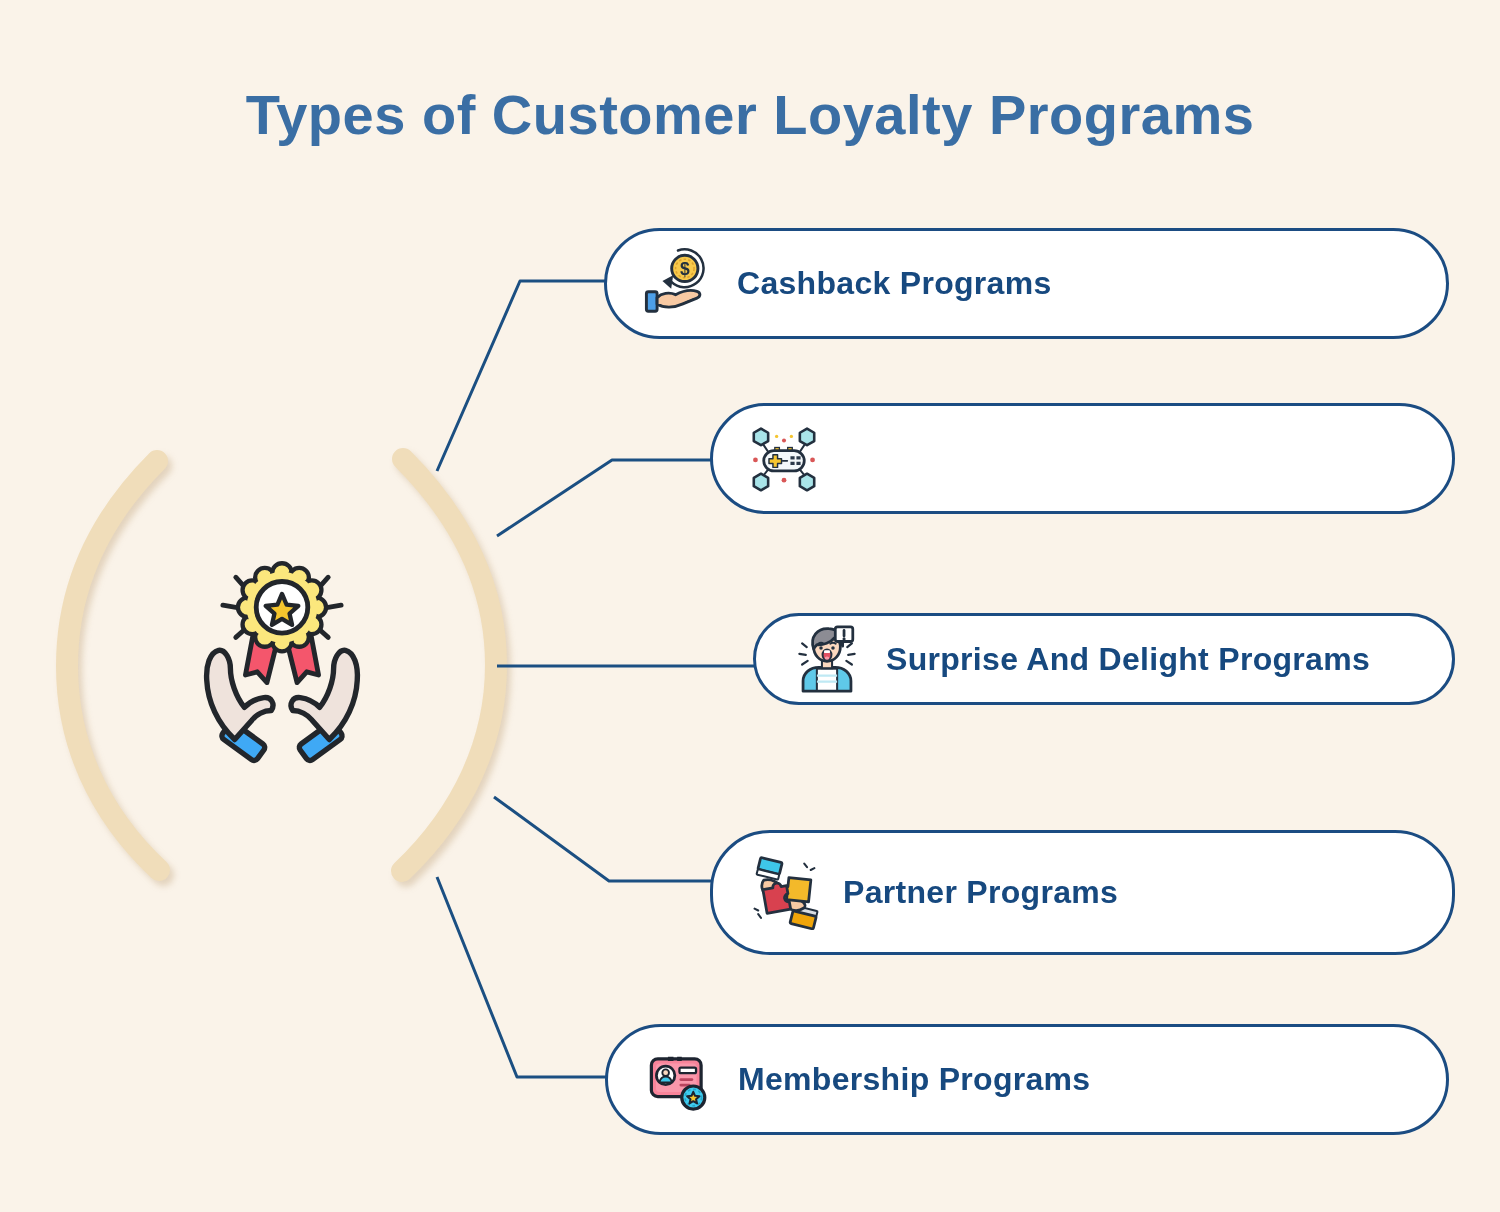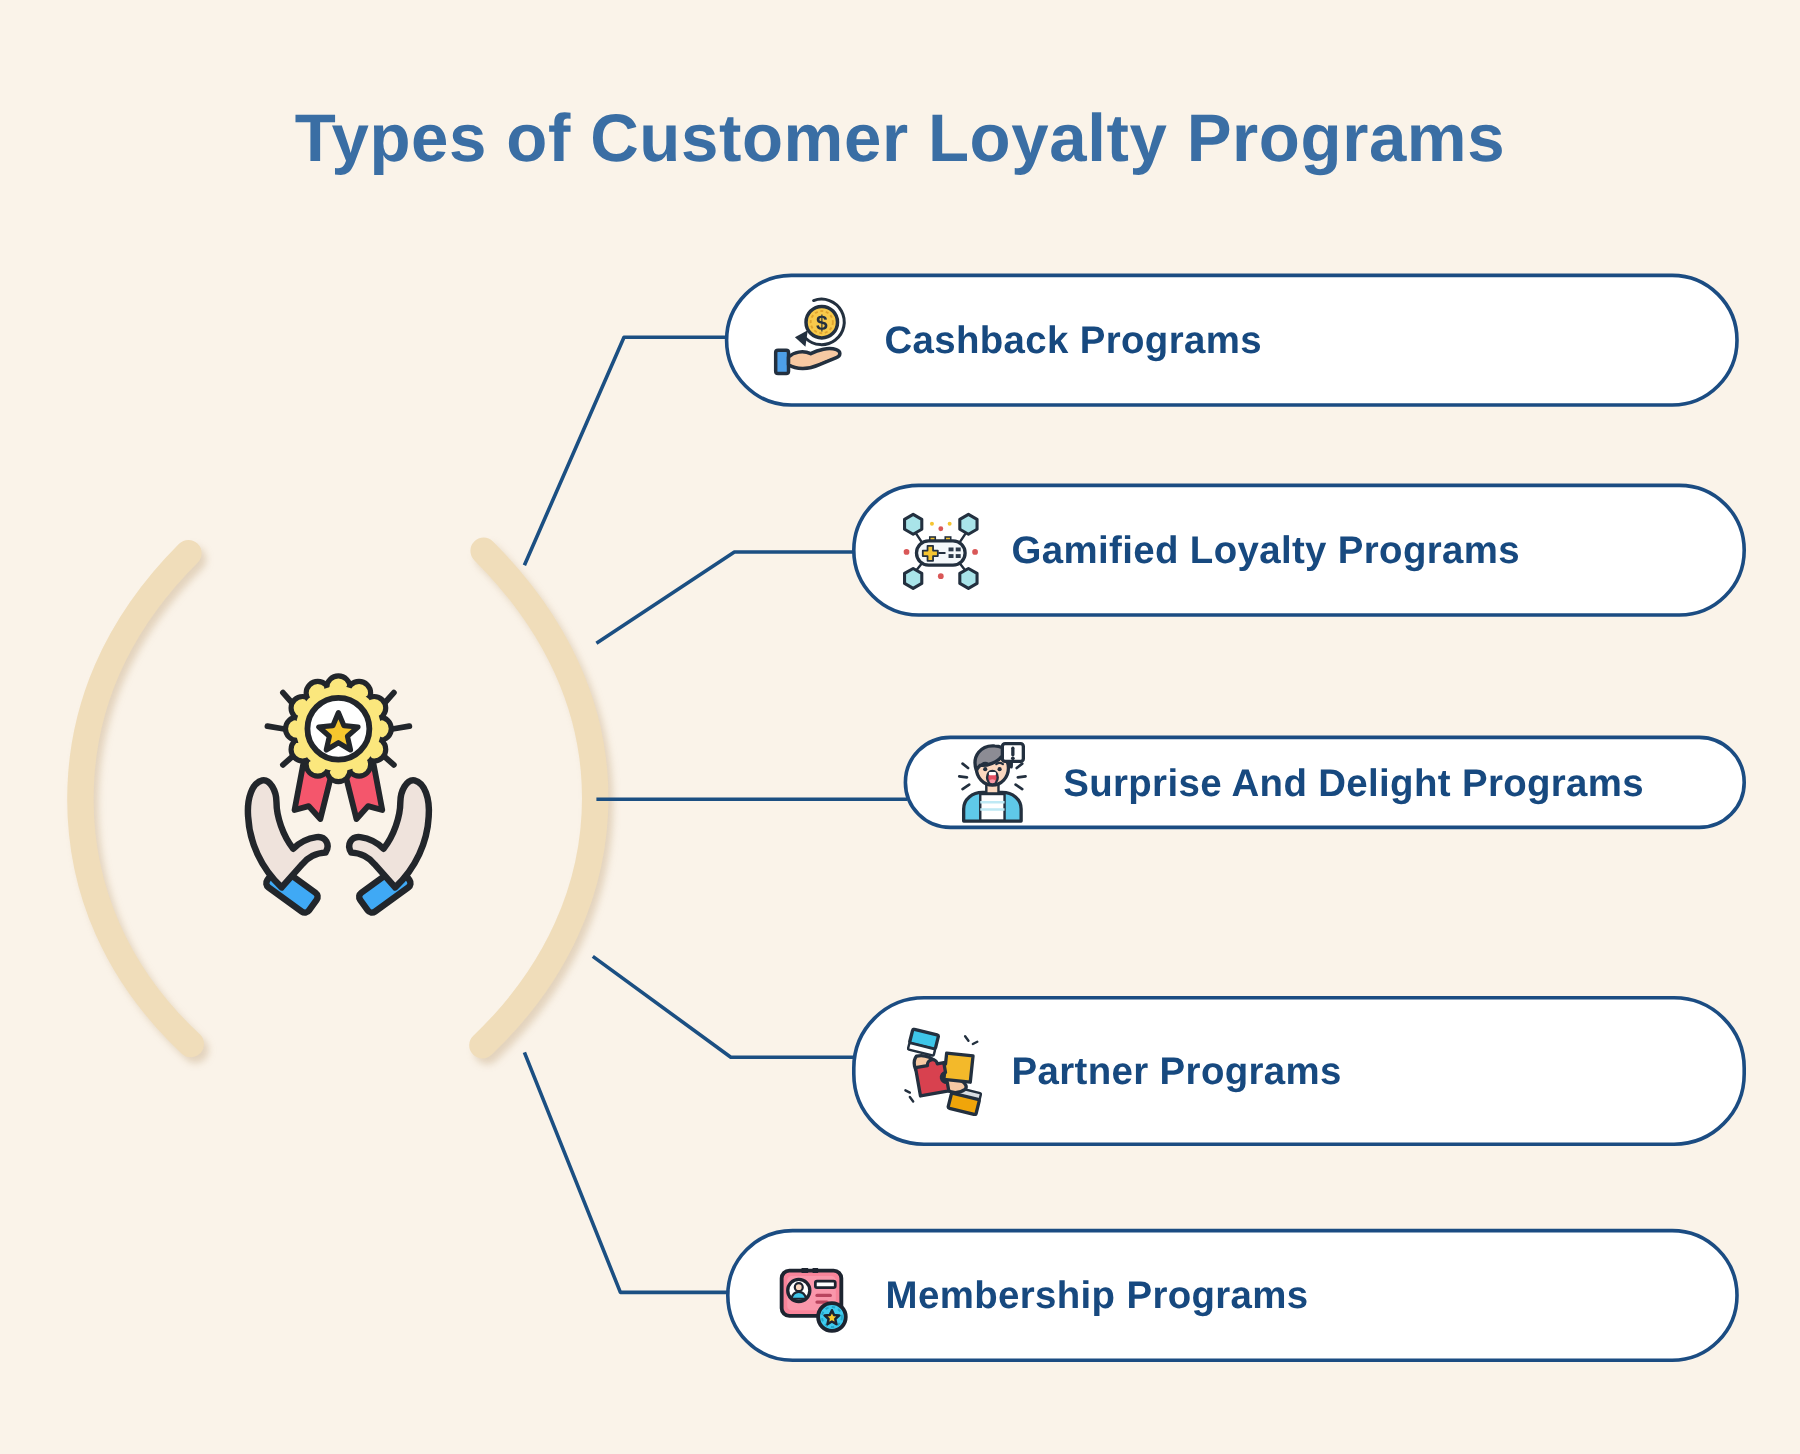--- a/index.html
+++ b/index.html
@@ -29,21 +29,21 @@
   .bump{fill:#FBE77D;stroke:#22262b;stroke-width:4;}
   .hand{fill:#EFE3DC;stroke:#22262b;stroke-width:5;stroke-linejoin:round;}
   .cuff{fill:#3FA9F5;stroke:#22262b;stroke-width:5;}
   .pill{
     position:absolute;display:flex;align-items:center;
     background:var(--pill-fill);border:3px solid var(--pill-border);
     border-radius:60px;padding-left:36px;gap:24px;
   }
   .pill-1{left:604px;top:228px;width:845px;height:111px;}
   .pill-2{left:710px;top:403px;width:745px;height:111px;}
-  .pill-3{left:753px;top:613px;width:702px;height:78px;}
+  .pill-3{left:753px;top:613px;width:702px;height:92px;}
   .pill-4{left:710px;top:830px;width:745px;height:125px;}
   .pill-5{left:605px;top:1024px;width:844px;height:111px;}
   .pill-icon{width:70px;height:74px;flex:0 0 auto;}
   .pill-label{
     font-size:32px;font-weight:700;color:var(--pill-text);
     letter-spacing:.3px;white-space:nowrap;
   }
   .ink{stroke:#23303f;stroke-linejoin:round;stroke-linecap:round;}
 </style>
 </head>
@@ -136,21 +136,20 @@
       <rect x="28" y="25.5" width="5" height="4" fill="#F5C531" stroke="#23303f" stroke-width="1.4"></rect>
       <rect x="42" y="25.5" width="5" height="4" fill="#F5C531" stroke="#23303f" stroke-width="1.4"></rect>
       <rect x="16" y="29" width="44" height="22" rx="11" fill="#F4F8FA" stroke="#23303f" stroke-width="3"></rect>
       <path d="M 26,33.5 h 5 v 4.3 h 4.3 v 5 h -4.3 v 4.3 h -5 v -4.3 h -4.3 v -5 h 4.3 Z" fill="#F5C531" stroke="#23303f" stroke-width="1.6" stroke-linejoin="round"></path>
       <path class="ink" d="M 36.5,40 L 41.5,40" fill="none" stroke-width="2"></path>
       <rect x="45" y="35" width="4.5" height="3.5" fill="#2c3a4a"></rect>
         <rect x="51.5" y="35" width="4.5" height="3.5" fill="#2c3a4a"></rect>
       <rect x="45" y="41" width="4.5" height="3.5" fill="#2c3a4a"></rect>
         <rect x="51.5" y="41" width="4.5" height="3.5" fill="#2c3a4a"></rect>
     </svg>
-    <span class="pill-label">Gamified Loyalty Programs</span>
   </div>
 
   <div class="pill pill-3">
     <svg class="pill-icon" viewBox="0 0 76 76">
       <path class="ink" d="M 11,21 L 16,25 M 8,32.5 L 15,33.5 M 11,44 L 17,40 M 65,21 L 60,25 M 68,32.5 L 61,33.5 M 65,44 L 59,40" fill="none" stroke-width="2.4"></path>
       <path d="M 12,73 L 12,62 C 12,53 20,47 29,47 L 47,47 C 56,47 64,53 64,62 L 64,73 Z" fill="#5FC9E9" stroke="#23303f" stroke-width="3" stroke-linejoin="round"></path>
       <rect x="27" y="48.5" width="22" height="24" fill="#ffffff" stroke="#23303f" stroke-width="2.2"></rect>
       <path d="M 27,56 L 49,56 M 27,62.5 L 49,62.5" stroke="#BFE9F4" stroke-width="2.4"></path>
       <rect x="32.5" y="38" width="11" height="10" fill="#FBD8BF" stroke="#23303f" stroke-width="2.2"></rect>
       <ellipse cx="38" cy="25" rx="14.5" ry="15.5" fill="#FBD8BF" stroke="#23303f" stroke-width="3"></ellipse>

